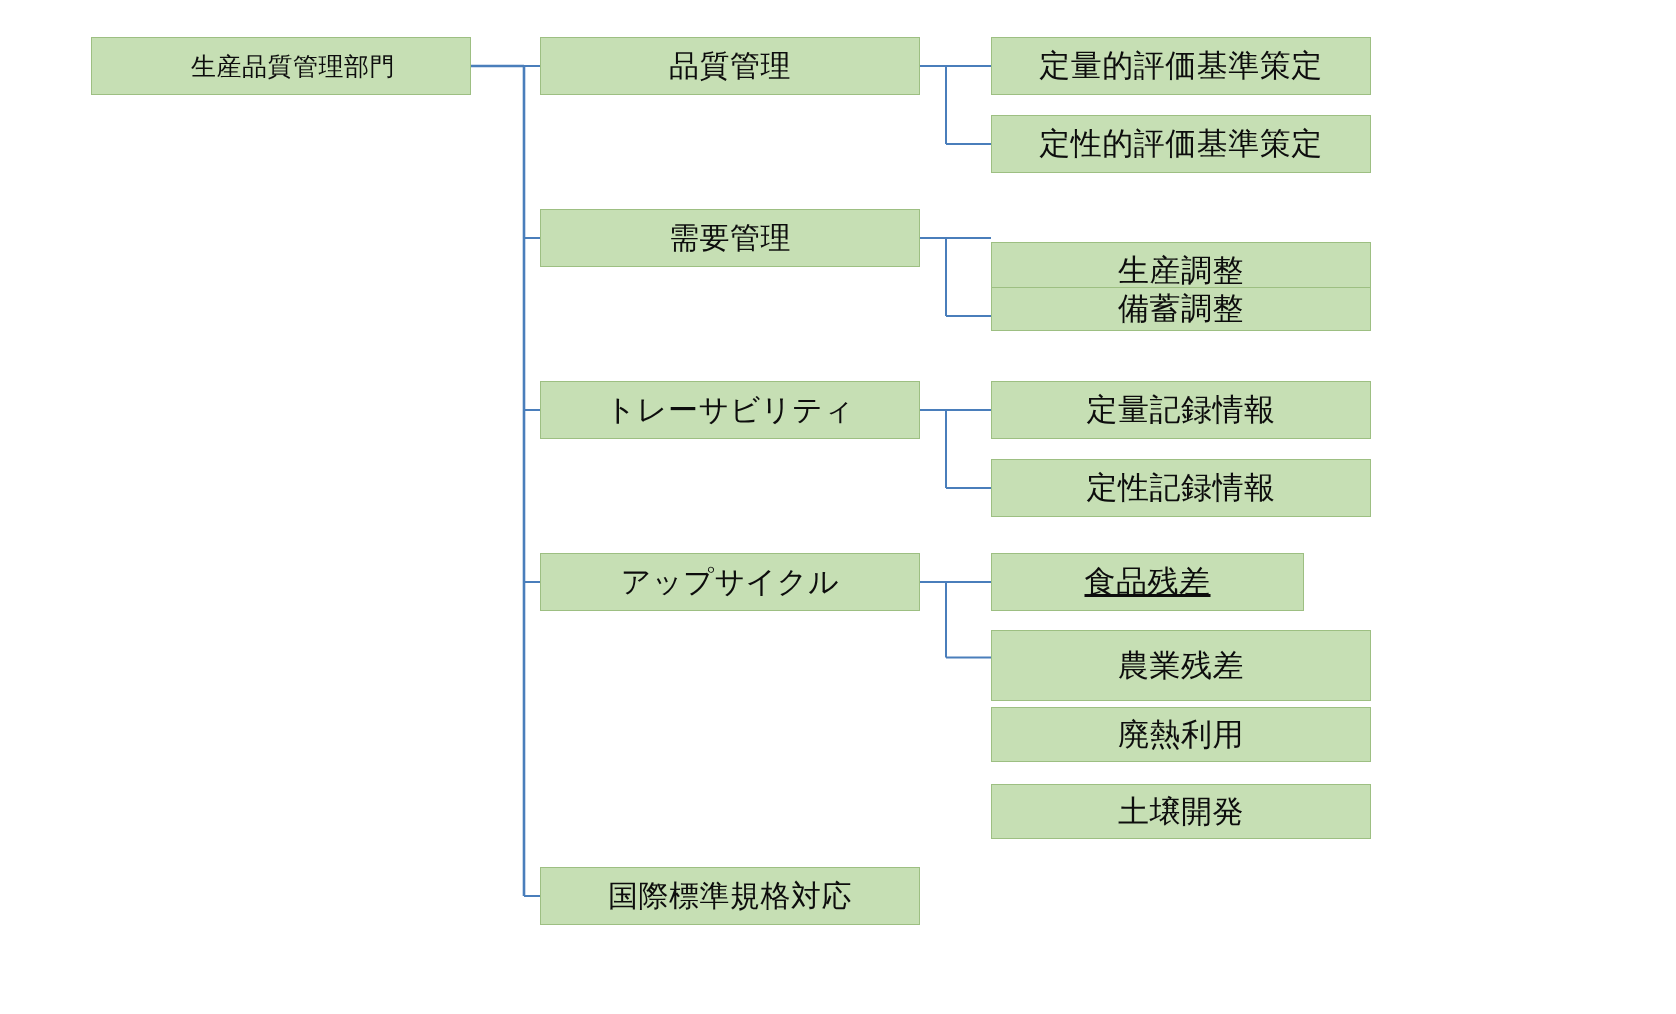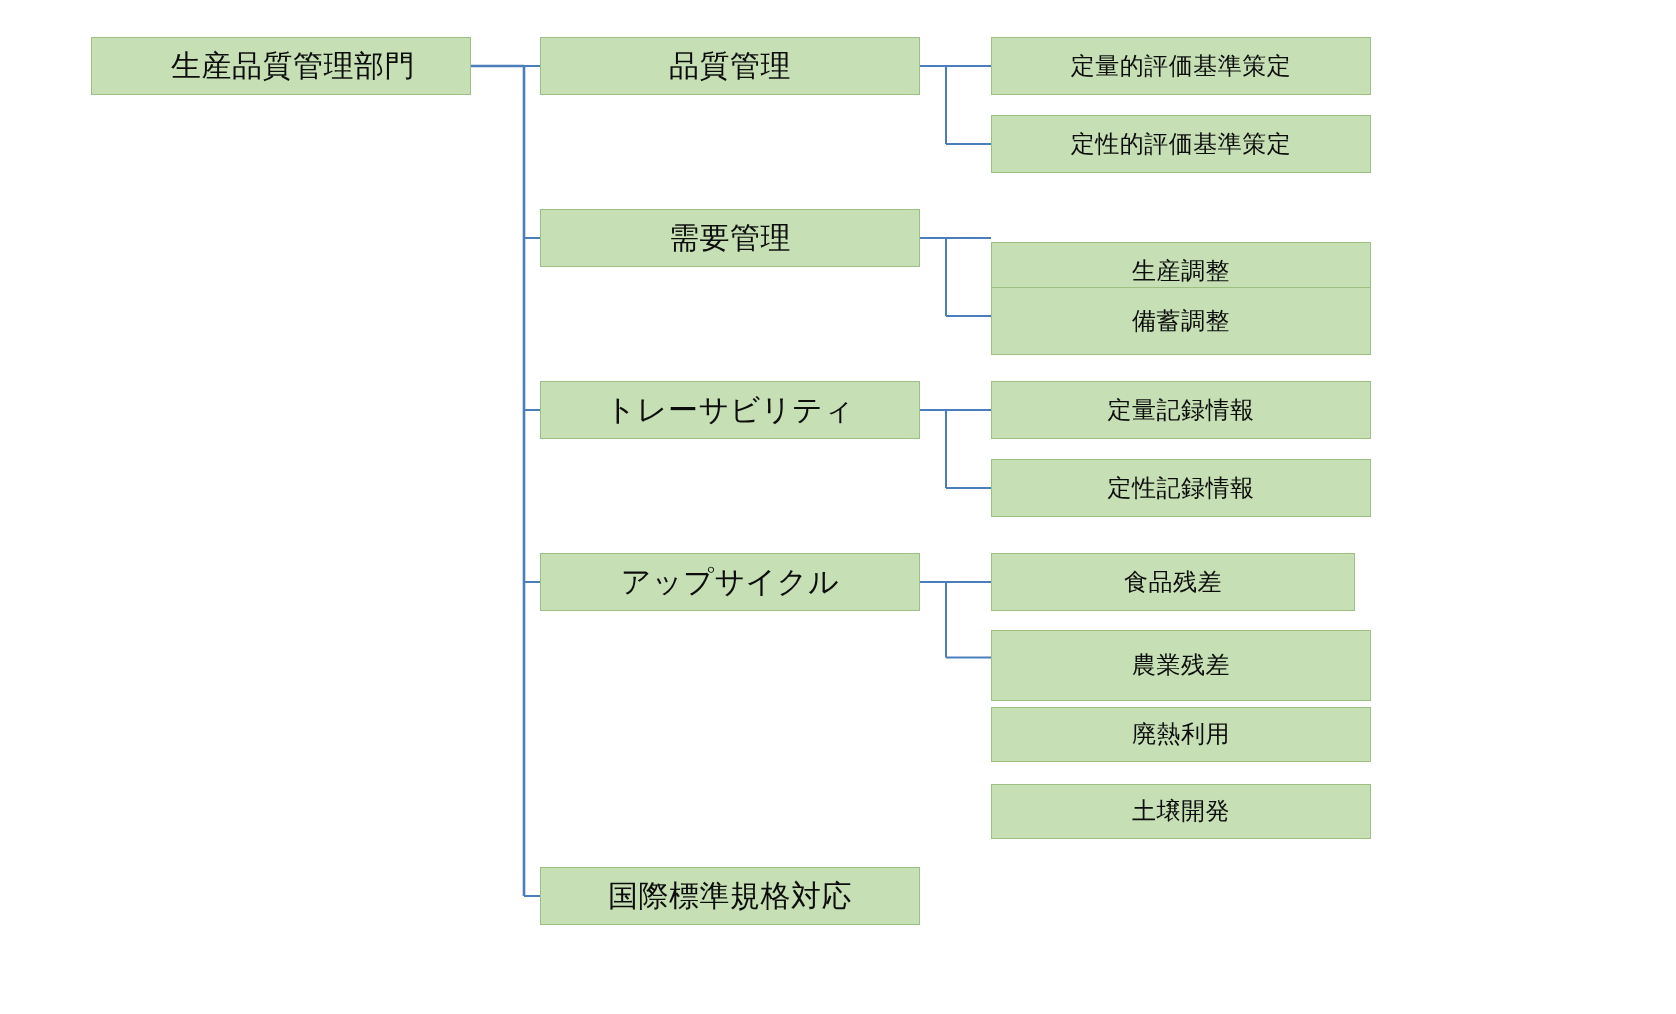--- a/index.html
+++ b/index.html
@@ -25,23 +25,23 @@
     display: flex;
     align-items: center;
     justify-content: center;
     color: #0d0d0d;
     font-size: 25px;
     line-height: 1.2;
     letter-spacing: 0.5px;
     white-space: nowrap;
     user-select: none;
   }
-  .node.level-0 { font-size: 30px; padding-left: 24px; }
+  .node.level-0 { font-size: 25px; padding-left: 24px; }
   .node.level-1 { font-size: 30px; }
-  .node.level-2 { font-size: 24px; }
+  .node.level-2 { font-size: 31px; }
   .connector-layer {
     position: absolute;
     left: 0;
     top: 0;
     width: 1676px;
     height: 1014px;
     pointer-events: none;
   }
 </style>
 </head>
@@ -87,36 +87,36 @@
       </div>
       <div class="node level-2" style="left: 991px; top: 115px; width: 380px; height: 58px;">
         <span>定性的評価基準策定</span>
       </div>
       <div class="node level-1" style="left: 540px; top: 209px; width: 380px; height: 58px;">
         <span>需要管理</span>
       </div>
       <div class="node level-2" style="left: 991px; top: 209px; width: 380px; height: 58px; margin-top: 33px;">
         <span>生産調整</span>
       </div>
-      <div class="node level-2" style="left: 991px; top: 287px; width: 380px; height: 68px;">
+      <div class="node level-2" style="left: 991px; top: 287px; width: 380px; height: 44px;">
         <span>備蓄調整</span>
       </div>
       <div class="node level-1" style="left: 540px; top: 381px; width: 380px; height: 58px;">
         <span>トレーサビリティ</span>
       </div>
       <div class="node level-2" style="left: 991px; top: 381px; width: 380px; height: 58px; justify-content: center;">
         <span>定量記録情報</span>
       </div>
       <div class="node level-2" style="left: 991px; top: 459px; width: 380px; height: 58px;">
         <span>定性記録情報</span>
       </div>
       <div class="node level-1" style="left: 540px; top: 553px; width: 380px; height: 58px;">
         <span>アップサイクル</span>
       </div>
-      <div class="node level-2" style="left: 991px; top: 553px; width: 364px; height: 58px;">
+      <div class="node level-2" style="left: 991px; top: 553px; width: 313px; height: 58px; text-decoration: underline;">
         <span>食品残差</span>
       </div>
       <div class="node level-2" style="left: 991px; top: 630px; width: 380px; height: 71px;">
         <span>農業残差</span>
       </div>
       <div class="node level-2" style="left: 991px; top: 707px; width: 380px; height: 55px;">
         <span>廃熱利用</span>
       </div>
       <div class="node level-2" style="left: 991px; top: 784px; width: 380px; height: 55px;">
         <span>土壌開発</span>

